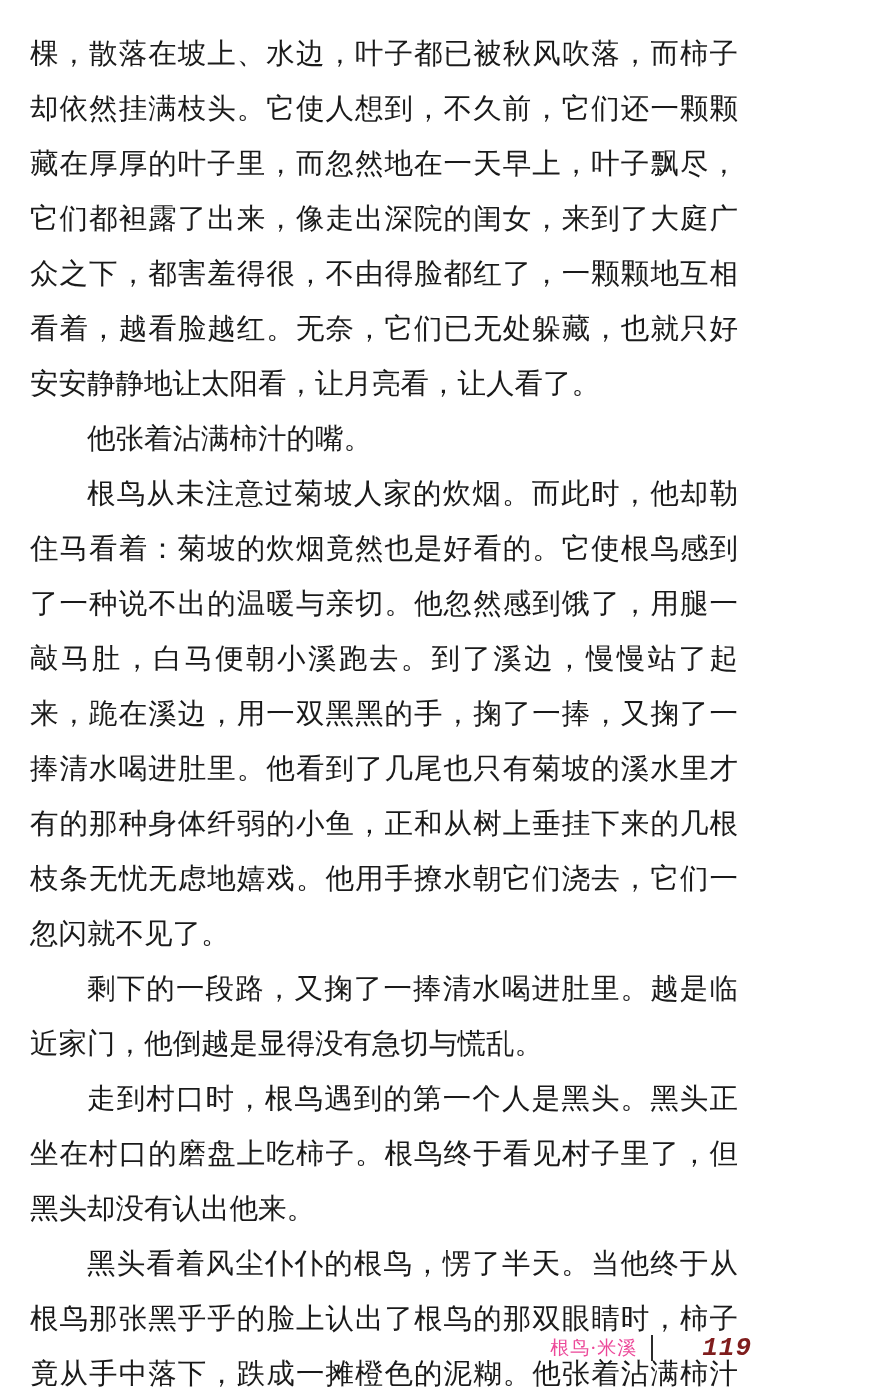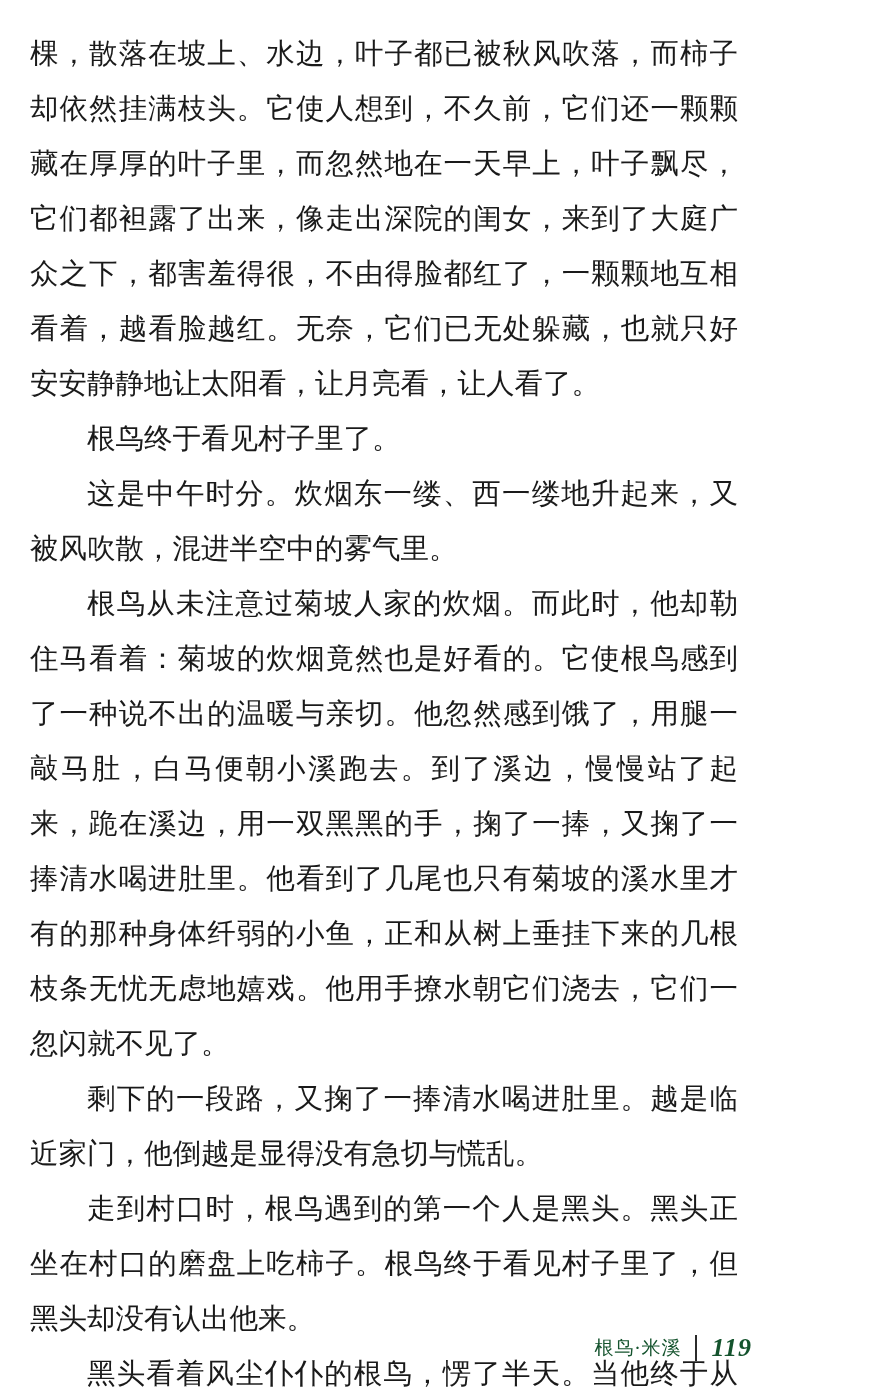--- a/index.html
+++ b/index.html
@@ -43,46 +43,46 @@
     left: 0;
     right: 36px;
     bottom: 28px;
     display: flex;
     justify-content: flex-end;
     align-items: center;
     gap: 14px;
   }
   .footer-title {
     font-size: 19px;
-    color: #14532d;
+    color: #ec4899;
     letter-spacing: 1px;
   }
   .footer-rule {
     display: inline-block;
     width: 2px;
     height: 26px;
     background: #2b2b2b;
   }
   .footer-page {
-    font-family: Liberation Serif, serif;
+    font-family: Liberation Mono, monospace;
     font-style: italic;
     font-size: 26px;
     font-weight: 700;
-    color: #14532d;
+    color: #7f1d1d;
     letter-spacing: 1px;
+    margin-left: 35px;
   }
 </style>
 </head>
 <body>
 
 <div class="page">
   <div class="body-text">
     <p class="para cont">棵，散落在坡上、水边，叶子都已被秋风吹落，而柿子却依然挂满枝头。它使人想到，不久前，它们还一颗颗藏在厚厚的叶子里，而忽然地在一天早上，叶子飘尽，它们都袒露了出来，像走出深院的闺女，来到了大庭广众之下，都害羞得很，不由得脸都红了，一颗颗地互相看着，越看脸越红。无奈，它们已无处躲藏，也就只好安安静静地让太阳看，让月亮看，让人看了。</p>
-    <p class="para">根鸟终于看见村子里了。</p>
-    <p class="para">这是中午时分。炊烟东一缕、西一缕地升起来，又被风吹散，混进半空中的雾气里。</p>
+    <p class="para">他张着沾满柿汁的嘴。</p>
     <p class="para">根鸟从未注意过菊坡人家的炊烟。而此时，他却勒住马看着：菊坡的炊烟竟然也是好看的。它使根鸟感到了一种说不出的温暖与亲切。他忽然感到饿了，用腿一敲马肚，白马便朝小溪跑去。到了溪边，慢慢站了起来，跪在溪边，用一双黑黑的手，掬了一捧，又掬了一捧清水喝进肚里。他看到了几尾也只有菊坡的溪水里才有的那种身体纤弱的小鱼，正和从树上垂挂下来的几根枝条无忧无虑地嬉戏。他用手撩水朝它们浇去，它们一忽闪就不见了。</p>
     <p class="para">剩下的一段路，又掬了一捧清水喝进肚里。越是临近家门，他倒越是显得没有急切与慌乱。</p>
     <p class="para">走到村口时，根鸟遇到的第一个人是黑头。黑头正坐在村口的磨盘上吃柿子。根鸟终于看见村子里了，但黑头却没有认出他来。</p>
     <p class="para">黑头看着风尘仆仆的根鸟，愣了半天。当他终于从根鸟那张黑乎乎的脸上认出了根鸟的那双眼睛时，柿子竟从手中落下，跌成一摊橙色的泥糊。他张着沾满柿汁的嘴，慢慢站了起来，并慢慢往</p>
   </div>
 
   <div class="footer">
     <span class="footer-title">根鸟·米溪</span>
     <span class="footer-rule"></span>
     <span class="footer-page">119</span>

